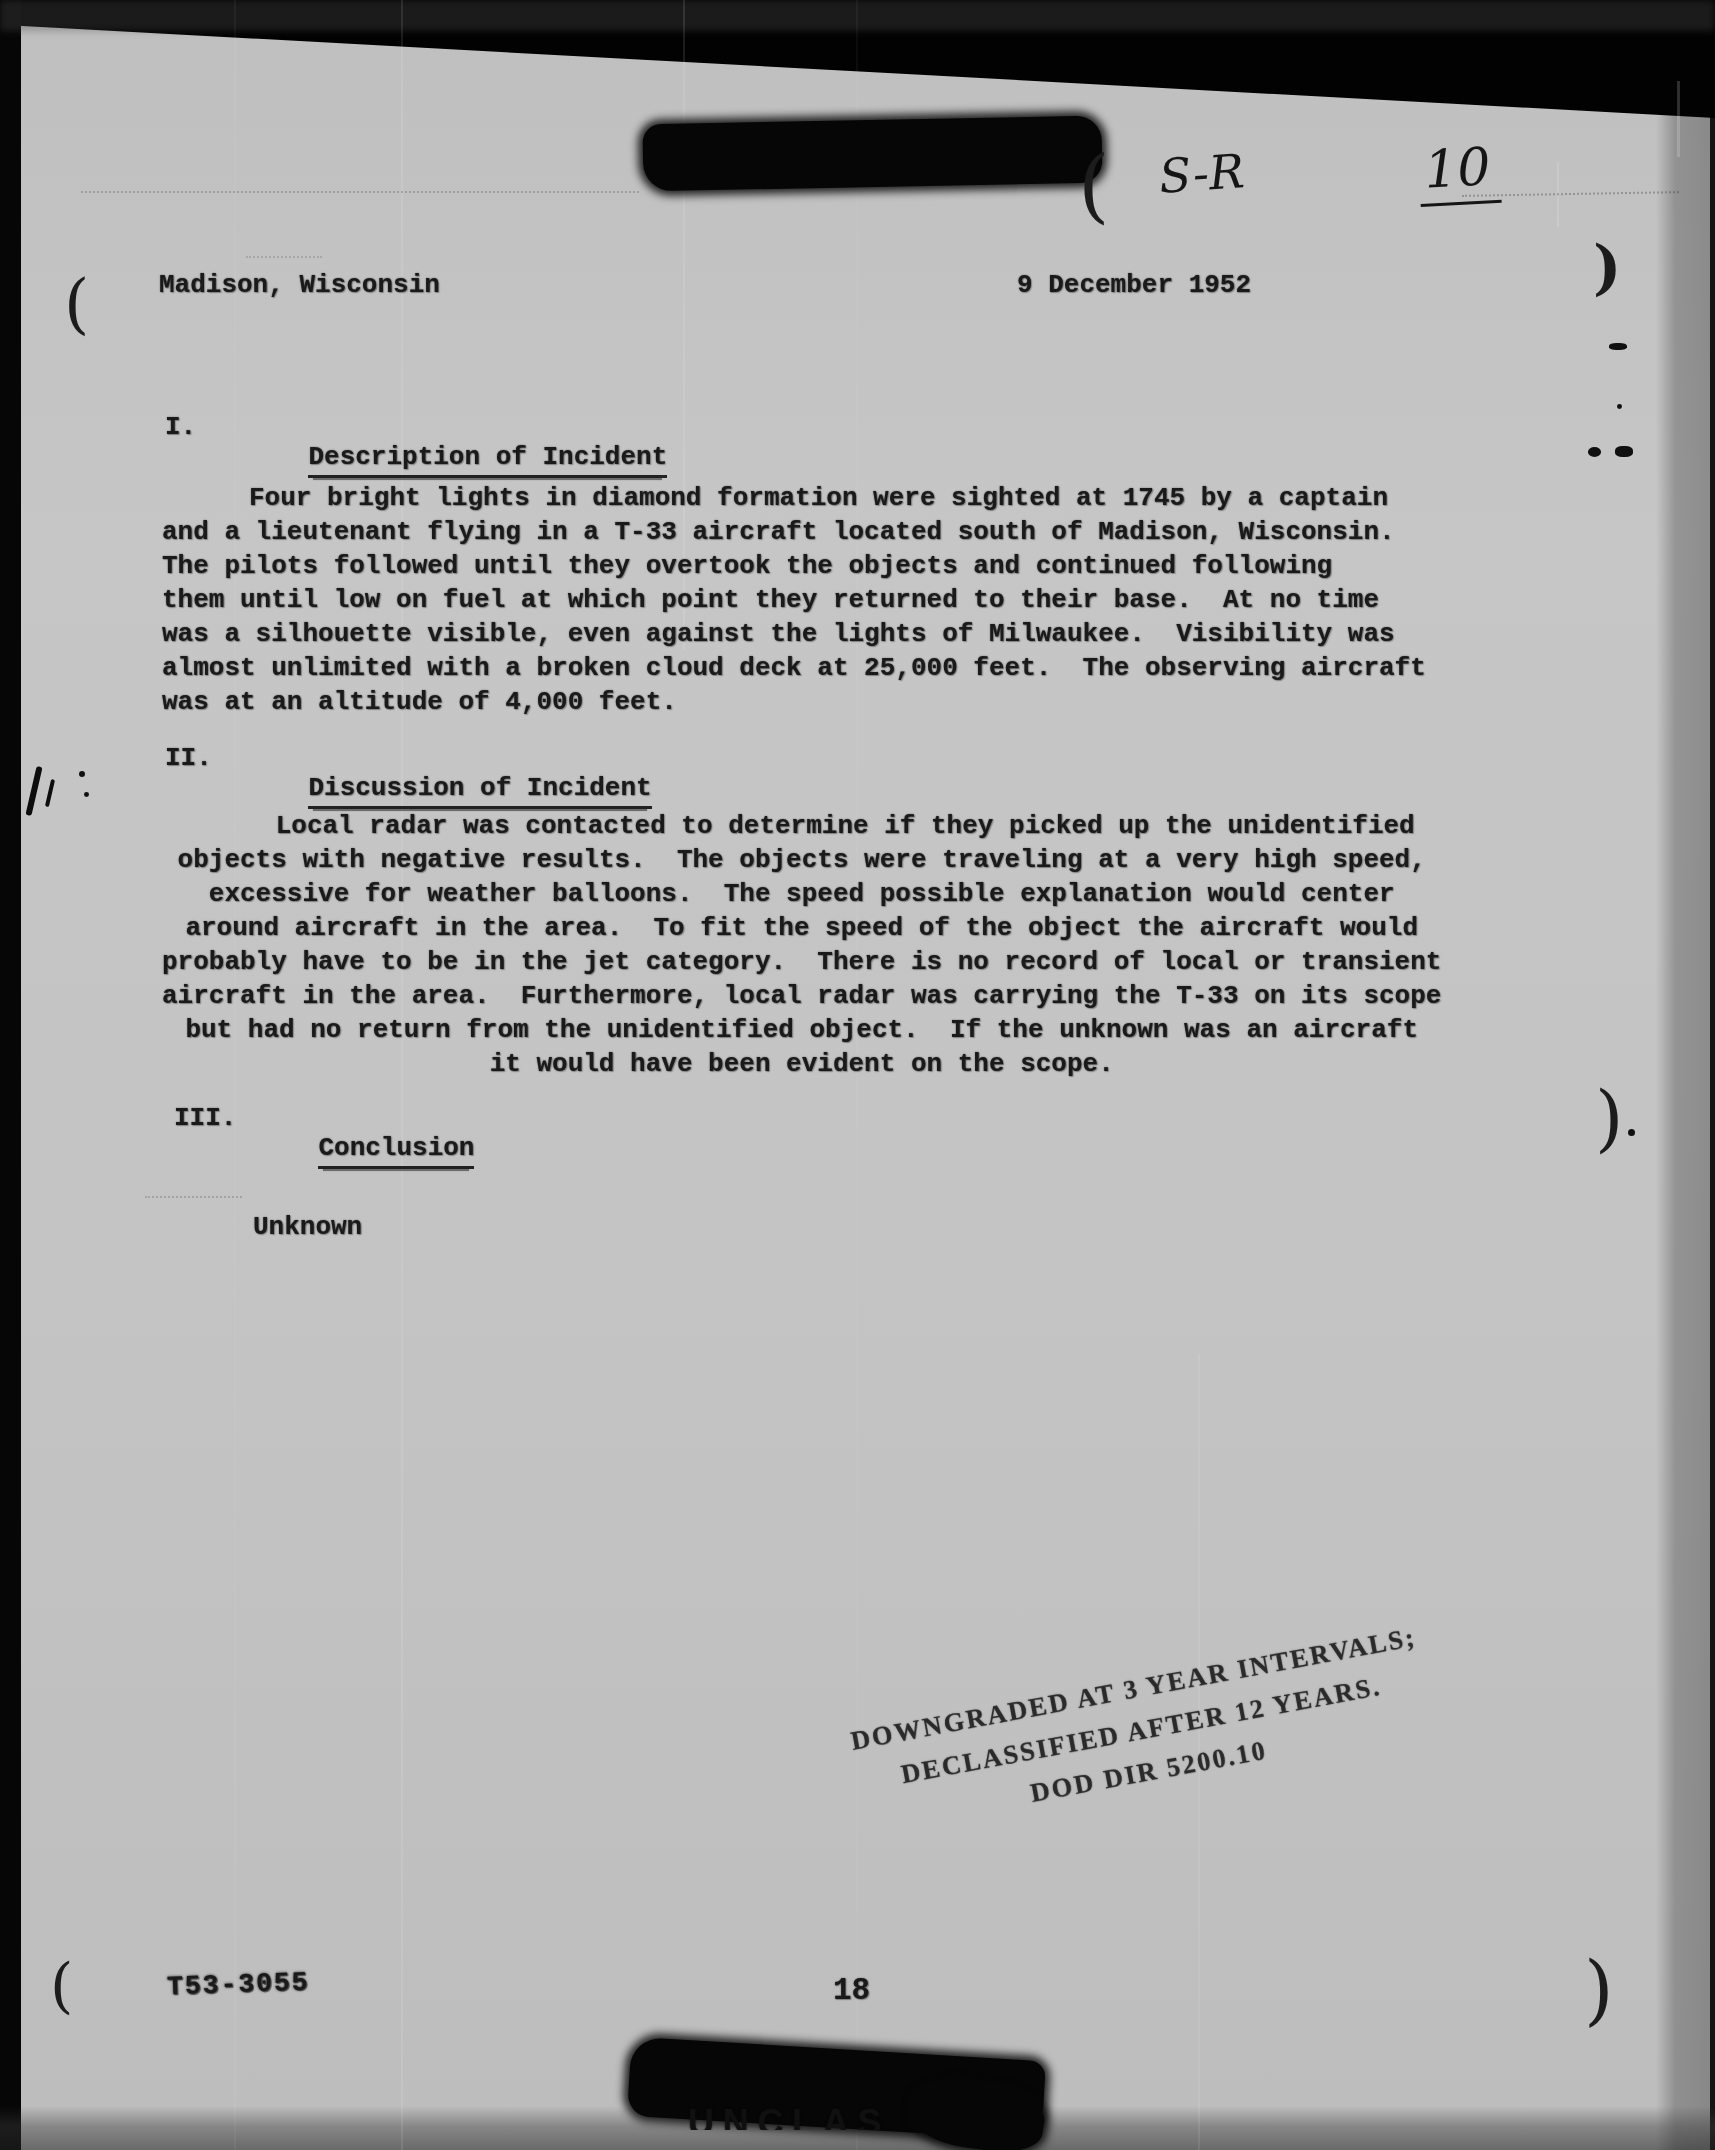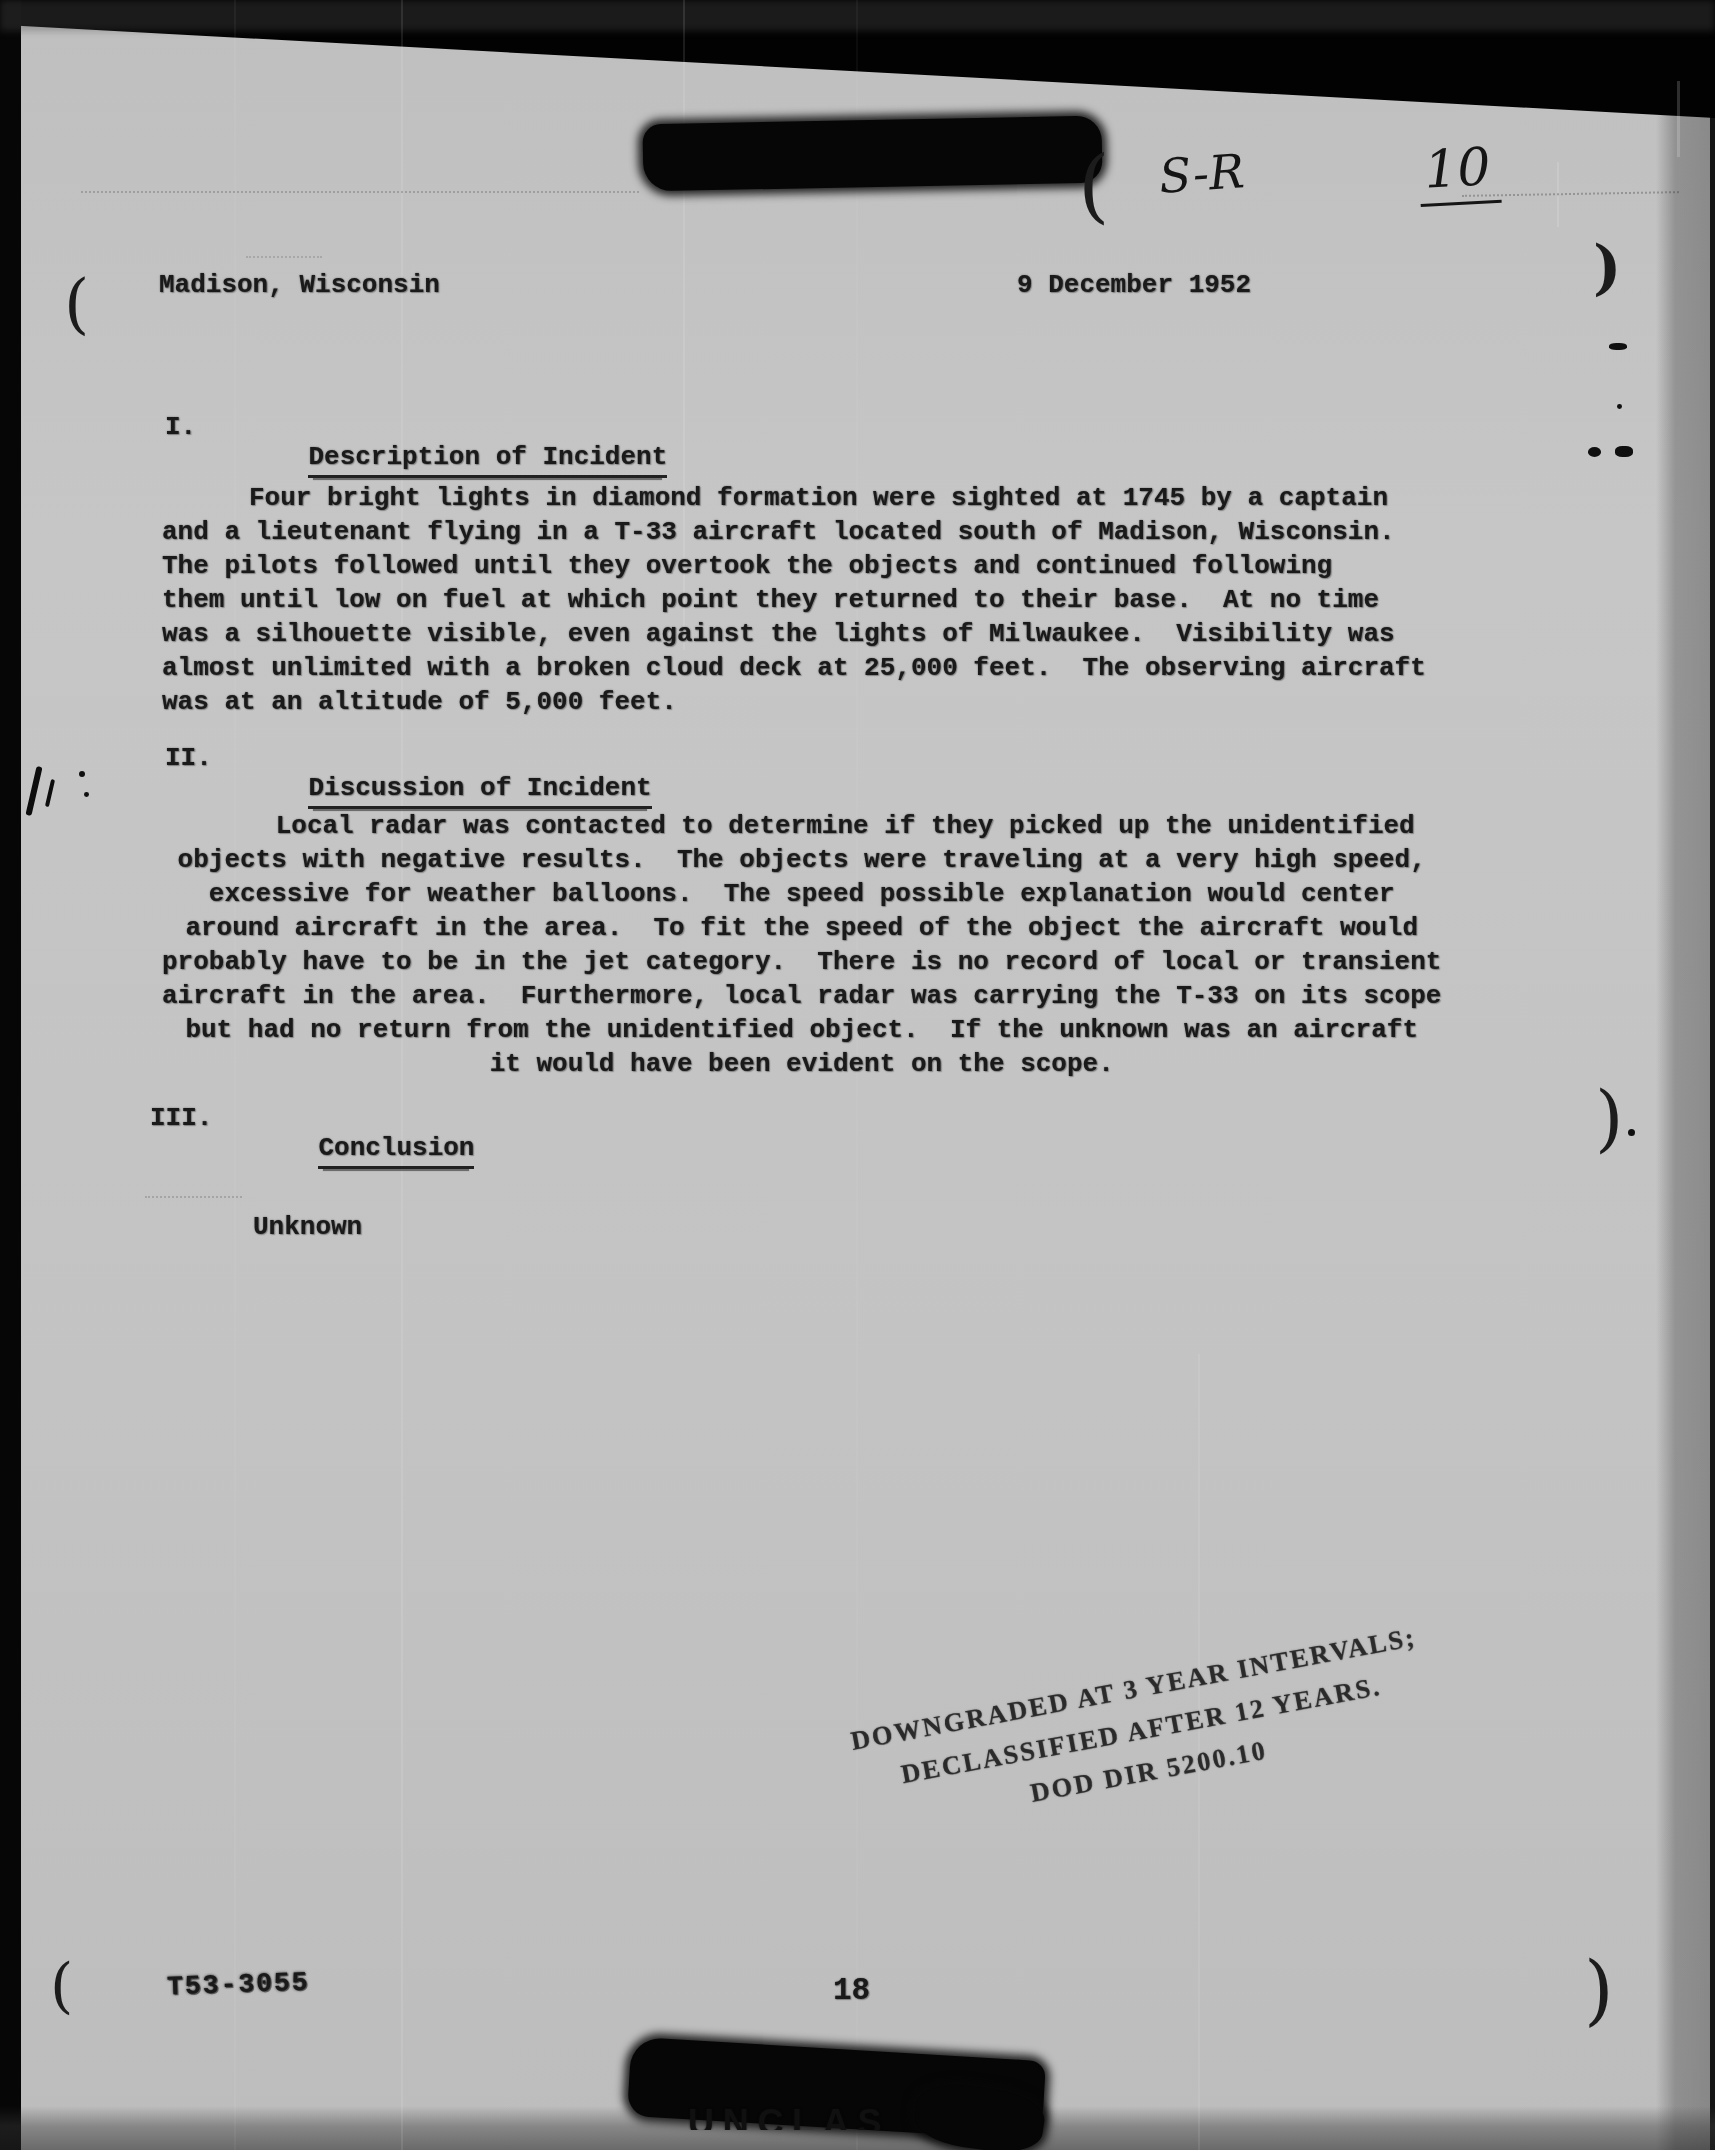--- a/index.html
+++ b/index.html
@@ -86,39 +86,39 @@
   <div class="tw abs" style="left:246px;top:412px;">
     <span class="ul">Description of Incident</span>
   </div>
   <div class="abs" style="left:162px;top:481px;">
     <div class="tw line indent">Four bright lights in diamond formation were sighted at 1745 by a captain</div>
     <div class="tw line">and a lieutenant flying in a T-33 aircraft located south of Madison, Wisconsin.</div>
     <div class="tw line">The pilots followed until they overtook the objects and continued following</div>
     <div class="tw line">them until low on fuel at which point they returned to their base.  At no time</div>
     <div class="tw line">was a silhouette visible, even against the lights of Milwaukee.  Visibility was</div>
     <div class="tw line">almost unlimited with a broken cloud deck at 25,000 feet.  The observing aircraft</div>
-    <div class="tw line">was at an altitude of 5,000 feet.</div>
+    <div class="tw line">was at an altitude of 4,000 feet.</div>
   </div>
 
   <div class="tw abs" style="left:165px;top:743px;">II.</div>
   <div class="tw abs" style="left:246px;top:743px;">
     <span class="ul">Discussion of Incident</span>
   </div>
   <div class="abs" style="left:162px;top:809px;text-align:center;">
     <div class="tw line indent">Local radar was contacted to determine if they picked up the unidentified</div>
     <div class="tw line">objects with negative results.  The objects were traveling at a very high speed,</div>
     <div class="tw line">excessive for weather balloons.  The speed possible explanation would center</div>
     <div class="tw line">around aircraft in the area.  To fit the speed of the object the aircraft would</div>
     <div class="tw line">probably have to be in the jet category.  There is no record of local or transient</div>
     <div class="tw line">aircraft in the area.  Furthermore, local radar was carrying the T-33 on its scope</div>
     <div class="tw line">but had no return from the unidentified object.  If the unknown was an aircraft</div>
     <div class="tw line">it would have been evident on the scope.</div>
   </div>
 
-  <div class="tw abs" style="left:150px;top:1103px;text-align:right;">III.</div>
+  <div class="tw abs" style="left:174px;top:1103px;text-align:right;">III.</div>
   <div class="tw abs" style="left:256px;top:1103px;">
     <span class="ul">Conclusion</span>
   </div>
   <div class="dotline" style="left:145px;top:1196px;width:97px;opacity:.4;"></div>
   <div class="tw abs" style="left:253px;top:1212px;">Unknown</div>
 
   <div class="stamp">
     <div class="sl">DOWNGRADED AT 3 YEAR INTERVALS;</div>
     <div class="sl">DECLASSIFIED AFTER 12 YEARS.</div>
     <div class="sl">DOD DIR 5200.10</div>

